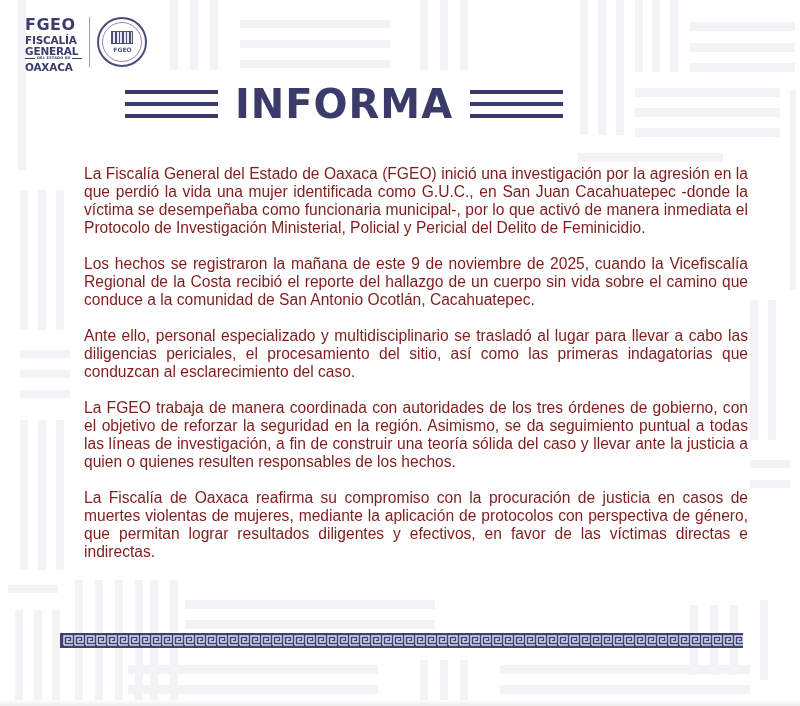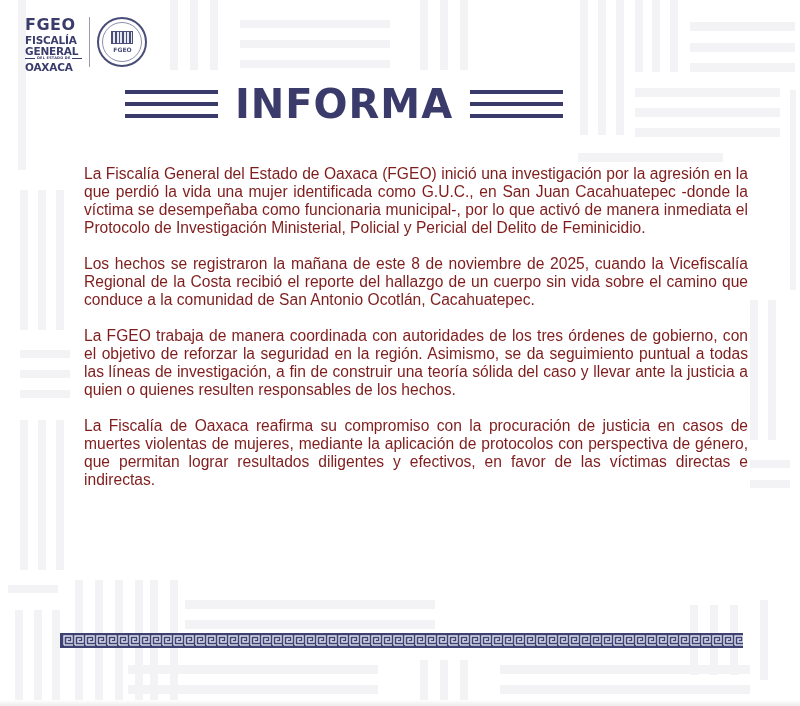--- a/index.html
+++ b/index.html
@@ -140,21 +140,22 @@
   <h1 class="title">INFORMA</h1>
   <div class="title-bars">
       <span></span>
       <span></span>
       <span></span>
     </div>
 </div>
 
 <div class="content">
   <p>La Fiscalía General del Estado de Oaxaca (FGEO) inició una investigación por la agresión en la que perdió la vida una mujer identificada como G.U.C., en San Juan Cacahuatepec -donde la víctima se desempeñaba como funcionaria municipal-, por lo que activó de manera inmediata el Protocolo de Investigación Ministerial, Policial y Pericial del Delito de Feminicidio.</p>
-  <p>Los hechos se registraron la mañana de este 8 de noviembre de 2025, cuando la Vicefiscalía Regional de la Costa recibió el reporte del hallazgo de un cuerpo sin vida sobre el camino que conduce a la comunidad de San Antonio Ocotlán, Cacahuatepec.</p>
+  <p>Los hechos se registraron la mañana de este 9 de noviembre de 2025, cuando la Vicefiscalía Regional de la Costa recibió el reporte del hallazgo de un cuerpo sin vida sobre el camino que conduce a la comunidad de San Antonio Ocotlán, Cacahuatepec.</p>
+  <p>Ante ello, personal especializado y multidisciplinario se trasladó al lugar para llevar a cabo las diligencias periciales, el procesamiento del sitio, así como las primeras indagatorias que conduzcan al esclarecimiento del caso.</p>
   <p>La FGEO trabaja de manera coordinada con autoridades de los tres órdenes de gobierno, con el objetivo de reforzar la seguridad en la región. Asimismo, se da seguimiento puntual a todas las líneas de investigación, a fin de construir una teoría sólida del caso y llevar ante la justicia a quien o quienes resulten responsables de los hechos.</p>
   <p>La Fiscalía de Oaxaca reafirma su compromiso con la procuración de justicia en casos de muertes violentas de mujeres, mediante la aplicación de protocolos con perspectiva de género, que permitan lograr resultados diligentes y efectivos, en favor de las víctimas directas e indirectas.</p>
 </div>
 
 <div class="fret-band">
   <svg width="680" height="11" viewBox="0 0 680 11" xmlns="http://www.w3.org/2000/svg">
     <defs>
       <pattern id="fret" x="0" y="0" width="11" height="11" patternUnits="userSpaceOnUse">
         <rect x="0" y="0" width="11" height="11" fill="#3d4272"></rect>
         <path d="M1 10 V1 H9 V7 H4 V4 H7" fill="none" stroke="#dfe2ee" stroke-width="1.4"></path>

